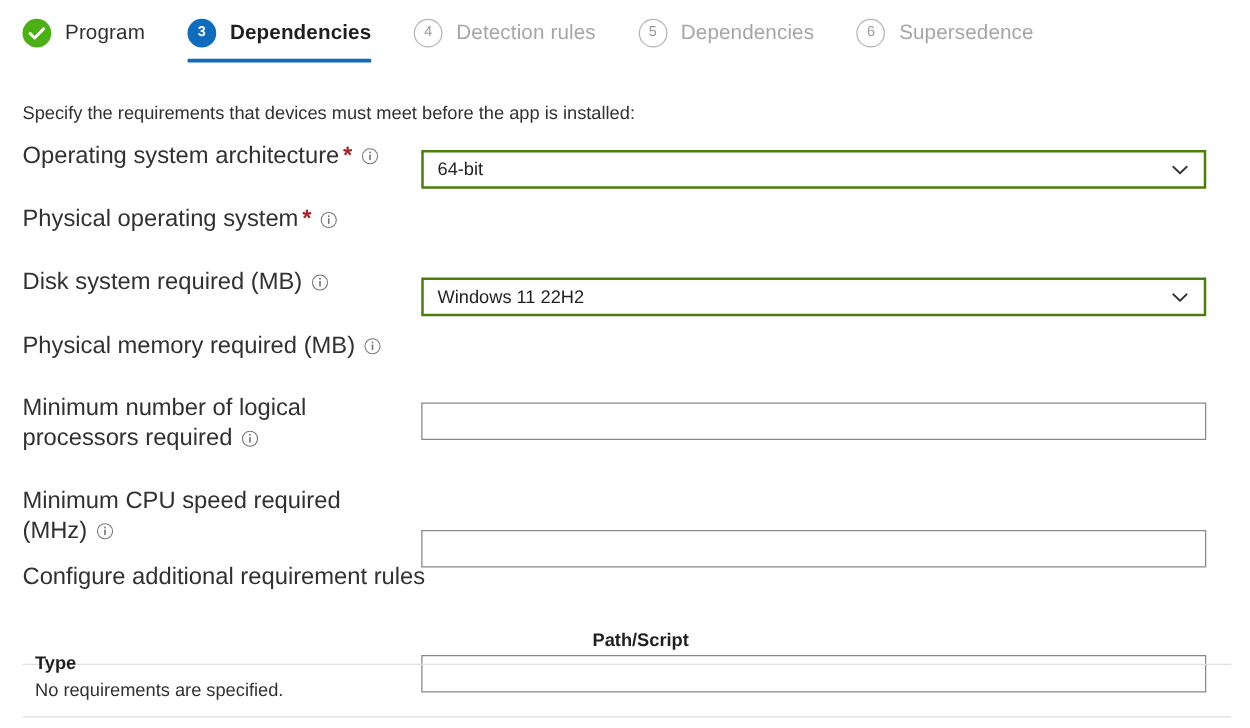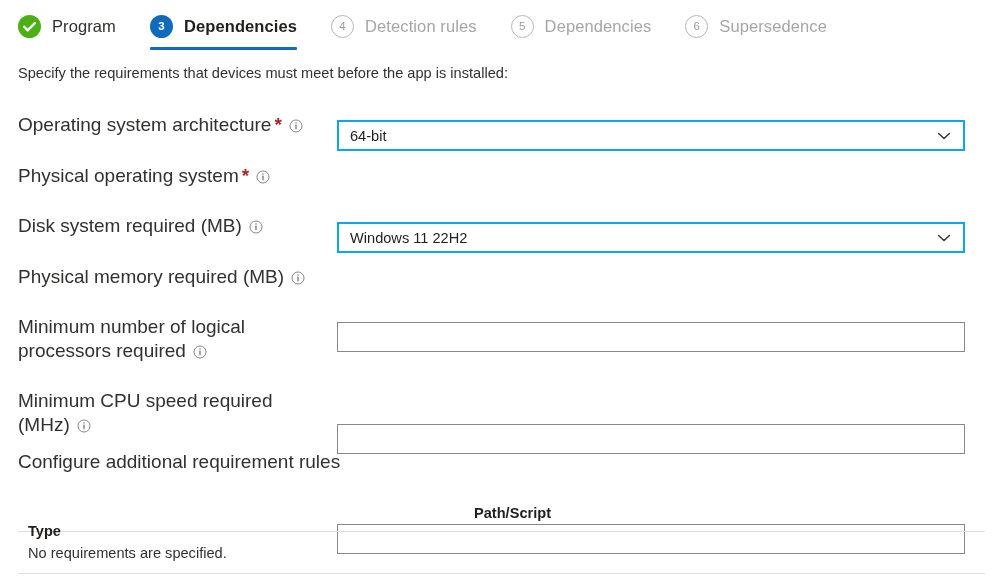--- a/index.html
+++ b/index.html
@@ -87,21 +87,21 @@
     bottom: 3px;
     height: 3px;
     background: #0f6cbd;
     border-radius: 1px;
   }
 
   
   .intro {
     position: absolute;
     left: 18px;
-    top: 65px;
+    top: 83px;
     font-size: 14.6px;
     color: #323130;
   }
 
   
   .form {
     position: absolute;
     left: 0;
     top: 113px;
     width: 1000px;
@@ -141,21 +141,21 @@
     width: 628px;
     box-sizing: border-box;
     background: #ffffff;
   }
   .control.textbox {
     height: 30px;
     border: 1px solid #8a8886;
   }
   .control.dropdown {
     height: 31px;
-    border: 2px solid #0ea5e9;
+    border: 2px solid #4d7c0f;
     display: flex;
     align-items: center;
     padding: 0 10px 0 11px;
     font-size: 14.6px;
     color: #201f1e;
     cursor: pointer;
   }
   .control.dropdown .dd-value { flex: 1 1 auto; }
   .chev { width: 18px; height: 18px; flex: 0 0 auto; }
   .chev svg { display: block; }

